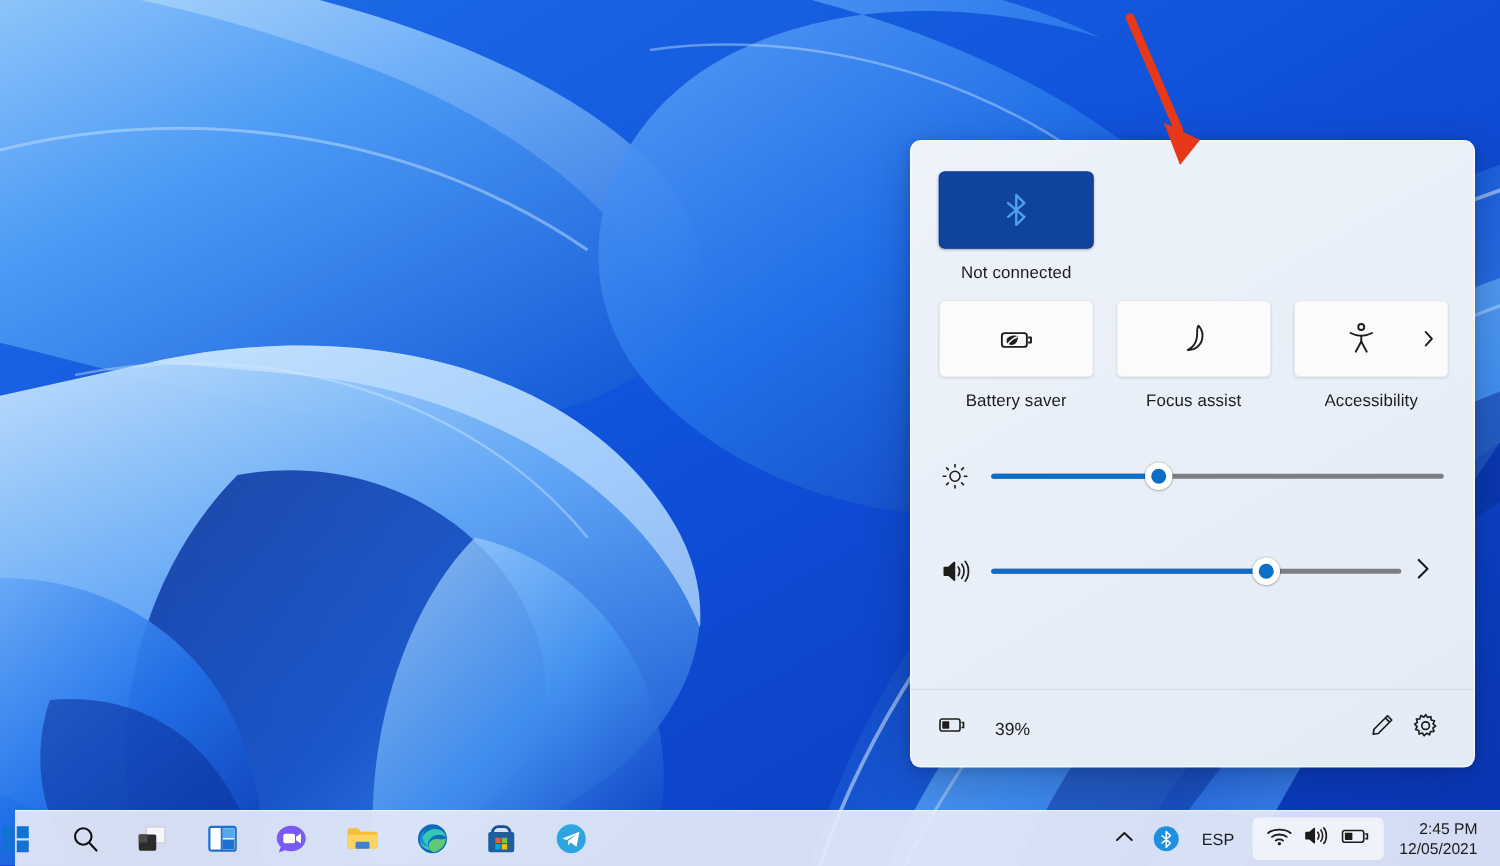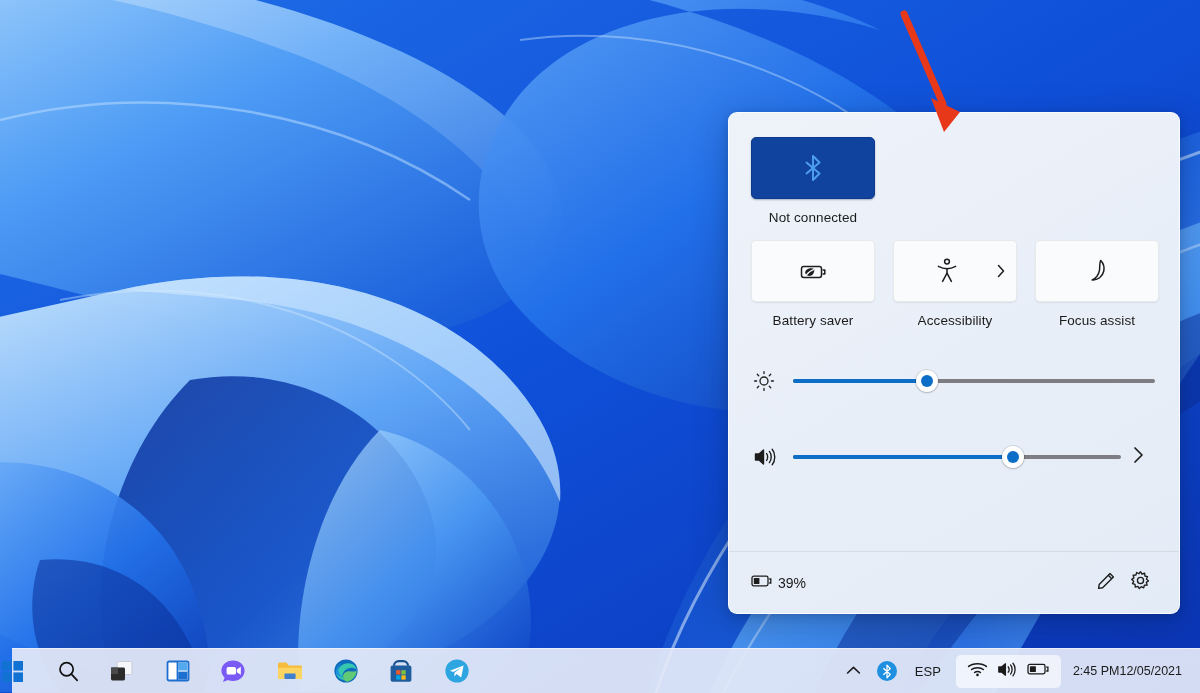--- a/index.html
+++ b/index.html
@@ -75,21 +75,21 @@
   }
   .thumb::after { content:""; width:12px; height:12px; border-radius:50%; background:#0d6ec7; }
   .slider-more { width:34px; display:flex; align-items:center; justify-content:center; color:#1d1d1d; }
 
   
   .qs-footer {
     position:absolute; left:0; right:0; bottom:0; height:62px;
     border-top:1px solid rgba(0,0,0,.07);
     display:flex; align-items:center; padding:0 22px;
   }
-  .battery-block { display:flex; align-items:center; gap:5px; }
+  .battery-block { display:flex; align-items:center; gap:23px; }
   .battery-pct { font-size:14px; color:#1b1b1b; }
   .footer-spacer { flex:1; }
   .footer-btn {
     width:34px; height:34px; border-radius:4px;
     display:flex; align-items:center; justify-content:center; color:#1b1b1b;
   }
 
   
   #annotation-arrow { position:absolute; left:890px; top:0px; width:90px; height:145px; pointer-events:none; }
 
@@ -108,21 +108,21 @@
 
   #tray { position:absolute; right:8px; top:0; bottom:0; display:flex; align-items:center; gap:2px; }
   .tray-btn { height:34px; display:flex; align-items:center; justify-content:center; padding:0 7px; border-radius:4px; color:#1b1b1b; }
   .tray-lang { font-size:13px; color:#1b1b1b; padding:0 9px; }
   .tray-group {
     display:flex; align-items:center; gap:9px;
     background:rgba(255,255,255,.62); border-radius:5px;
     padding:6px 11px; margin:0 4px; color:#1b1b1b;
   }
   #clock {
-    display:flex; flex-direction:row; align-items:flex-end; justify-content:center;
+    display:flex; flex-direction:column; align-items:flex-end; justify-content:center;
     padding:0 10px 0 6px; line-height:1.32; color:#1b1b1b;
   }
   #clock span { font-size:12.5px; }
   .bt-badge {
     width:20px; height:20px; border-radius:50%; background:#1f8fe0;
     display:flex; align-items:center; justify-content:center;
   }
 </style>
 </head>
 <body>
@@ -243,52 +243,52 @@
               <svg width="30" height="20" viewBox="0 0 30 20" fill="none" stroke="#1d1d1d" stroke-width="1.5" stroke-linejoin="round">
                 <rect x="3.5" y="5.5" width="20" height="11" rx="2.2"></rect>
                 <path d="M24.5 9 L26.8 9 L26.8 13 L24.5 13"></path>
                 <path d="M13.6 7.3 C9.8 7.3 7.2 9.2 7.2 11.6 C7.2 13.6 9 14.9 11.2 14.9
                          C14.6 14.9 16.4 11.8 16.4 8.2 C15.6 7.6 14.6 7.3 13.6 7.3 Z" fill="#1d1d1d" stroke="none"></path>
                 <path d="M8.2 14.2 C10.4 11.4 13.4 9.2 16.1 8.4" stroke="#fafbfd" stroke-width="1.1"></path>
               </svg>
             </span>
           </div>
           <div class="tile-label">Battery saver</div>
+        </div>
+
+        <div class="tile-cell">
+          <div class="tile">
+            <span>
+              <svg width="24" height="26" viewBox="0 0 24 26" fill="none" stroke="#1d1d1d" stroke-width="1.5" stroke-linejoin="round">
+                <path d="M15.8 2.5 C18.4 5.4 19.6 9.2 18.8 13 C17.6 18.6 12.6 22.4 7.2 22
+                         C10.8 20.2 13.6 16.8 14.4 12.6 C15.2 8.6 14 5 15.8 2.5 Z"></path>
+              </svg>
+            </span>
+          </div>
+          <div class="tile-label">Focus assist</div>
         </div>
 
         <div class="tile-cell">
           <div class="tile">
             <span style="margin-right:16px">
               <svg width="22" height="26" viewBox="0 0 22 26" fill="none" stroke="#1d1d1d" stroke-width="1.5" stroke-linecap="round" stroke-linejoin="round">
                 <circle cx="11" cy="3.6" r="2.4"></circle>
                 <path d="M2.4 8.4 C5.4 10 8.2 10.7 11 10.7 C13.8 10.7 16.6 10 19.6 8.4"></path>
                 <path d="M11 10.4 L11 15.4"></path>
                 <path d="M11 15.2 L6.6 23.4 M11 15.2 L15.4 23.4"></path>
               </svg>
             </span>
             <span class="corner-arrow">
               <svg width="8" height="14" viewBox="0 0 8 14" fill="none" stroke="#1d1d1d" stroke-width="1.5" stroke-linecap="round" stroke-linejoin="round">
                 <path d="M1.5 1.5 L6.5 7 L1.5 12.5"></path>
               </svg>
             </span>
           </div>
           <div class="tile-label">Accessibility</div>
         </div>
-
-        <div class="tile-cell">
-          <div class="tile">
-            <span>
-              <svg width="24" height="26" viewBox="0 0 24 26" fill="none" stroke="#1d1d1d" stroke-width="1.5" stroke-linejoin="round">
-                <path d="M15.8 2.5 C18.4 5.4 19.6 9.2 18.8 13 C17.6 18.6 12.6 22.4 7.2 22
-                         C10.8 20.2 13.6 16.8 14.4 12.6 C15.2 8.6 14 5 15.8 2.5 Z"></path>
-              </svg>
-            </span>
-          </div>
-          <div class="tile-label">Focus assist</div>
-        </div>
       </div>
     </div>
 
     <div class="sliders">
 
       <div class="slider-row">
         <div class="slider-ico">
           <svg width="22" height="22" viewBox="0 0 22 22" fill="none" stroke="#1d1d1d" stroke-width="1.3" stroke-linecap="round">
             <circle cx="11" cy="11" r="4"></circle>
             <path d="M11 1.6 L11 3.6 M11 18.4 L11 20.4 M1.6 11 L3.6 11 M18.4 11 L20.4 11

